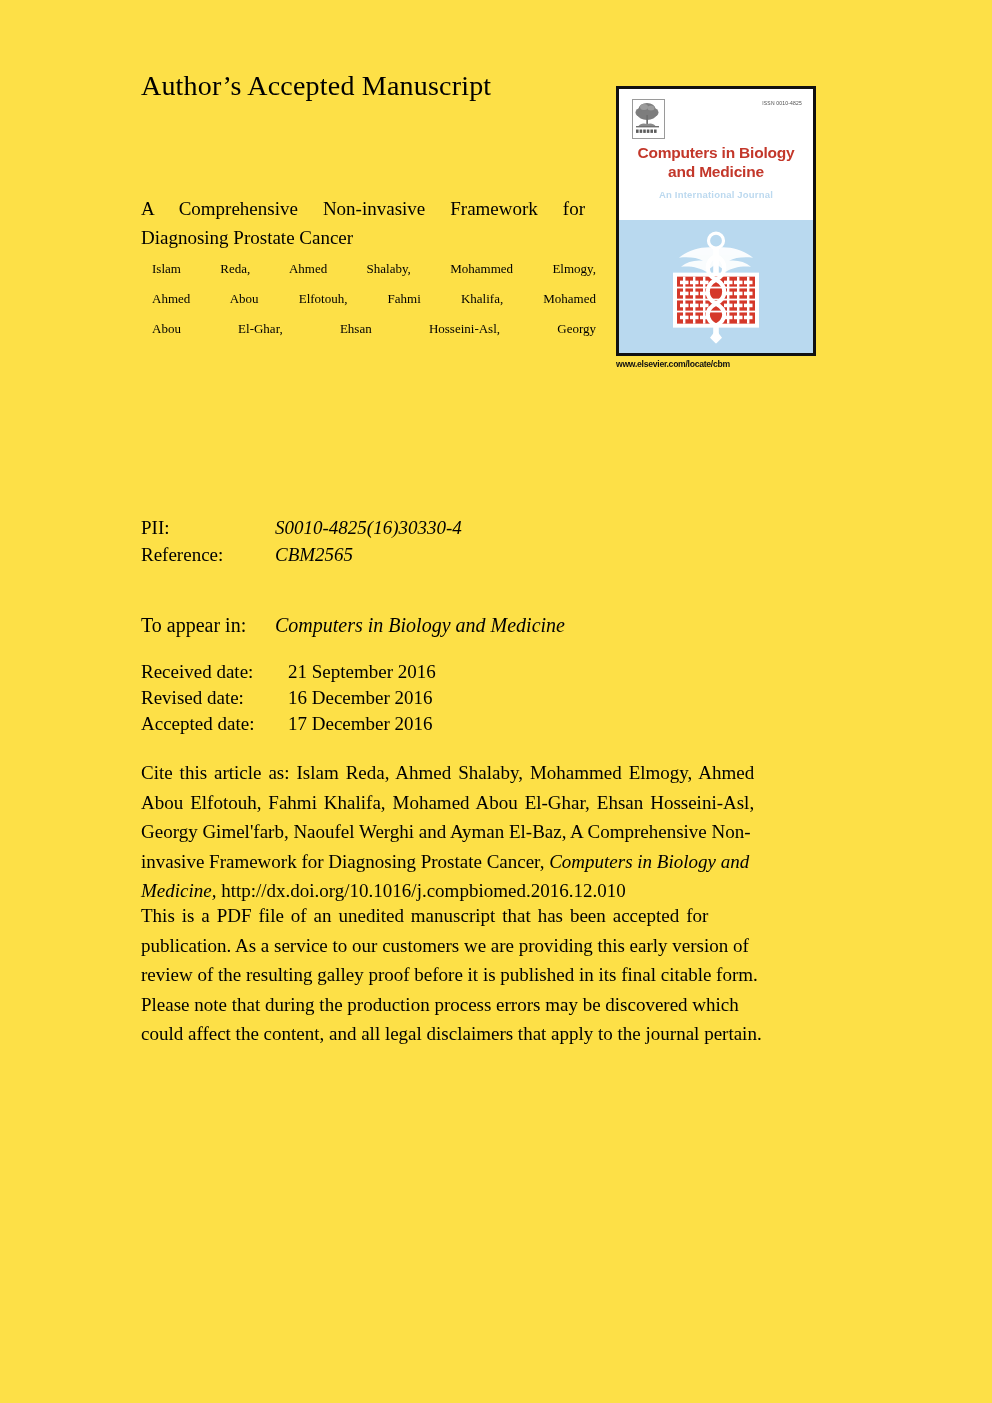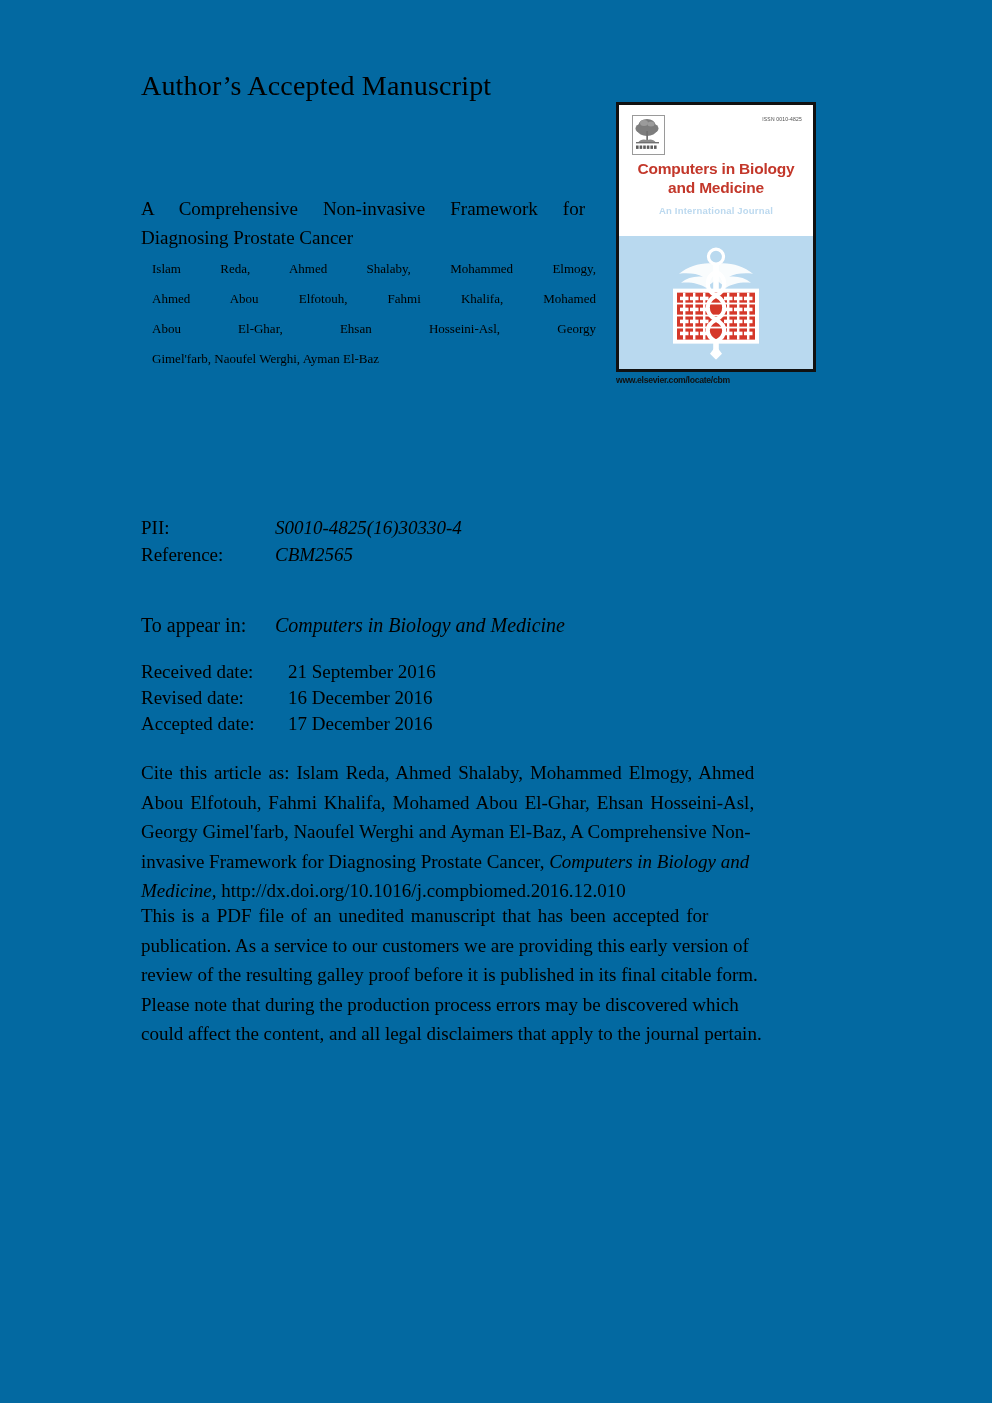--- a/index.html
+++ b/index.html
@@ -13,21 +13,21 @@
     position: relative;
     font-family: "Liberation Serif", "DejaVu Serif", serif;
     color: #000000;
     overflow: hidden;
   }
 
   
   .page {
     position: absolute;
     inset: 0;
-    background: #0369a1;
+    background: #fde047;
   }
 
   
   .content {
     position: absolute;
     left: 0;
     top: 0;
     width: 827px;      
     height: 1403px;
     overflow: hidden;
@@ -126,21 +126,20 @@
   .cite  { top: 758px; }
   .discl { top: 901px; }
   .ital  { font-style: italic; }
 
   
   .cover-wrap {
     position: absolute;
     left: 616px;
     top: 86px;
     width: 206px;
-    margin-top: 16px;
   }
   .cover {
     position: relative;
     width: 200px;
     height: 270px;
     border: 3px solid #111111;
     background: #ffffff;
     box-sizing: border-box;
     overflow: hidden;
   }
@@ -231,21 +230,20 @@
 
     <div class="art-title">
       <span class="l1">A Comprehensive Non-invasive Framework for</span>
       <span class="l2">Diagnosing Prostate Cancer</span>
     </div>
 
     <div class="authors">
       <span class="j">Islam Reda, Ahmed Shalaby, Mohammed Elmogy,</span>
       <span class="j">Ahmed Abou Elfotouh, Fahmi Khalifa, Mohamed</span>
       <span class="j">Abou El-Ghar, Ehsan Hosseini-Asl, Georgy</span>
-      <span>Gimel'farb, Naoufel Werghi, Ayman El-Baz</span>
     </div>
 
     <div class="meta">
       <span class="row">
         <span class="k">PII:</span><span class="v">S0010-4825(16)30330-4</span>
       </span>
       <span class="row">
         <span class="k">Reference:</span><span class="v">CBM2565</span>
       </span>
     </div>

